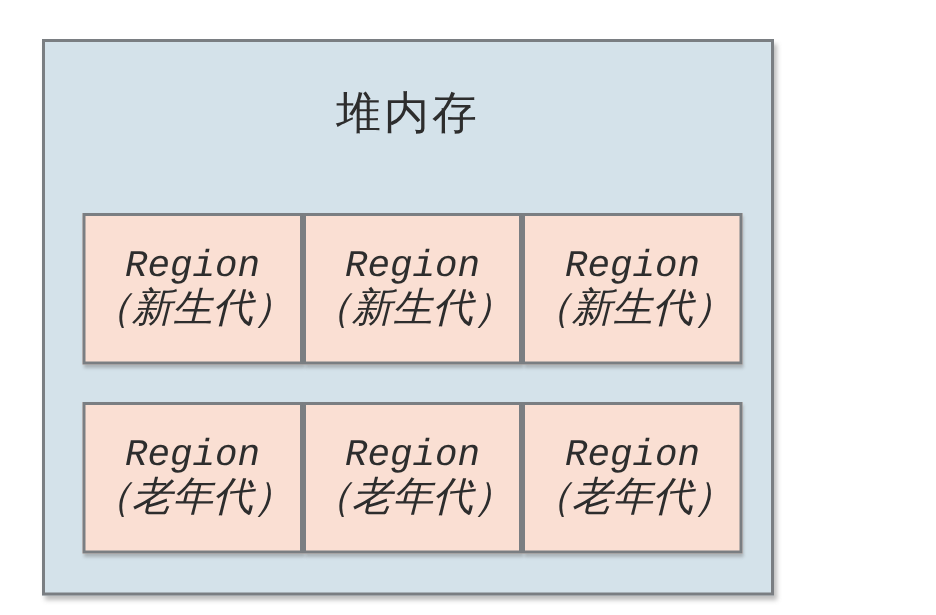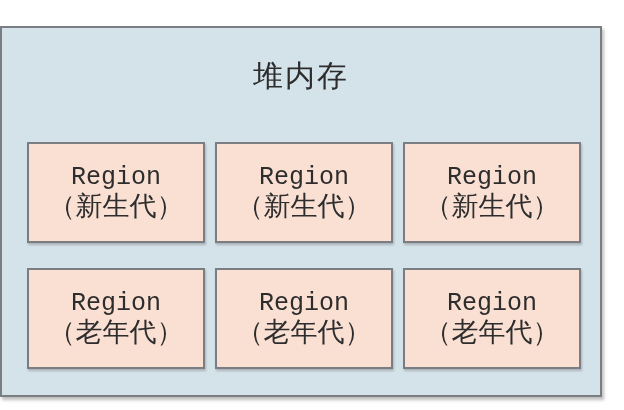--- a/index.html
+++ b/index.html
@@ -11,23 +11,23 @@
     font-family: "Liberation Mono", "DejaVu Sans Mono", monospace;
     overflow: hidden;
   }
   .stage {
     position: relative;
     width: 624px;
     height: 410px;
   }
   .heap {
     position: absolute;
-    left: 0;
+    left: 28px;
     top: 26px;
-    width: 602px;
+    width: 488px;
     height: 371px;
     box-sizing: border-box;
     background: var(--container-bg, #d4e2ea);
     border: 2px solid var(--border-color, #7a7e82);
     box-shadow: 2px 3px 3px rgba(110, 110, 110, 0.45);
   }
   .heap-title {
     position: absolute;
     top: 32px;
     left: 0;
@@ -53,20 +53,21 @@
     height: 101px;
     box-sizing: border-box;
     background: var(--region-bg, #fadfd3);
     border: 2px solid var(--border-color, #7a7e82);
     box-shadow: 1px 2px 2px rgba(110, 110, 110, 0.4);
     display: flex;
     flex-direction: column;
     align-items: center;
     justify-content: center;
     color: var(--text-color, #2d2d2d);
+    font-style: italic;
   }
   .region-name {
     font-size: 25px;
     line-height: 30px;
     white-space: nowrap;
   }
   .region-generation {
     font-size: 27px;
     line-height: 30px;
     white-space: nowrap;

